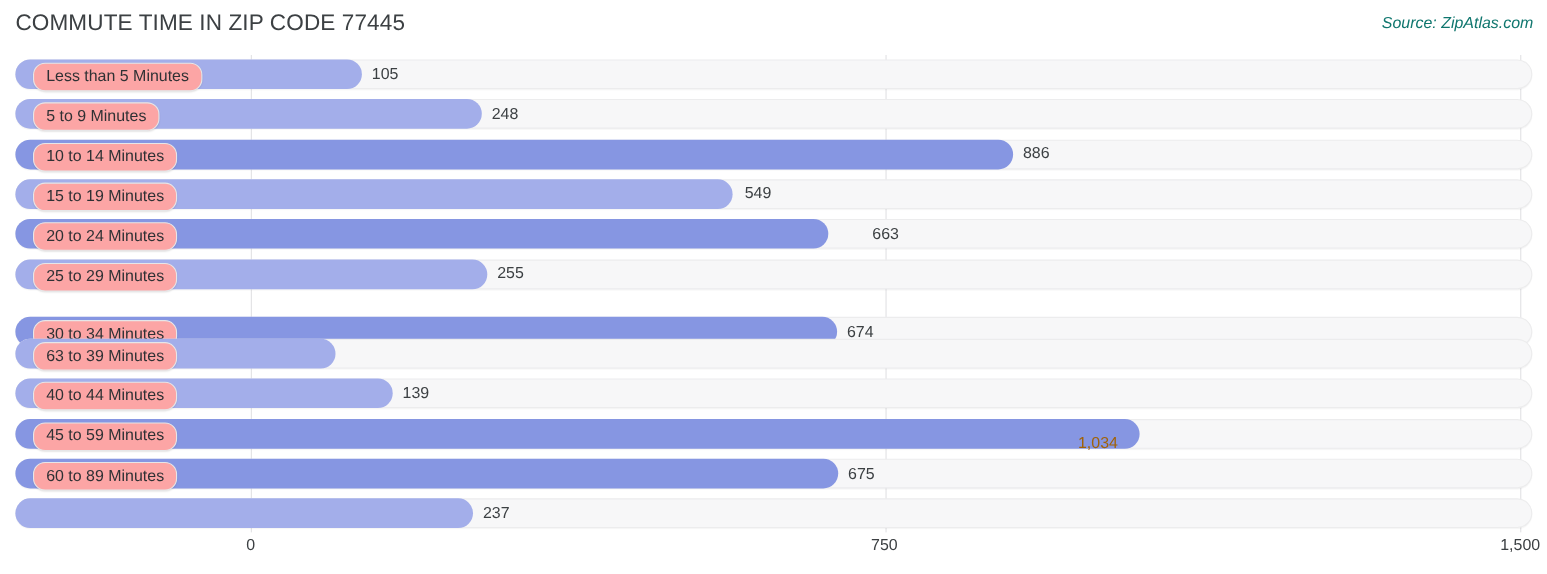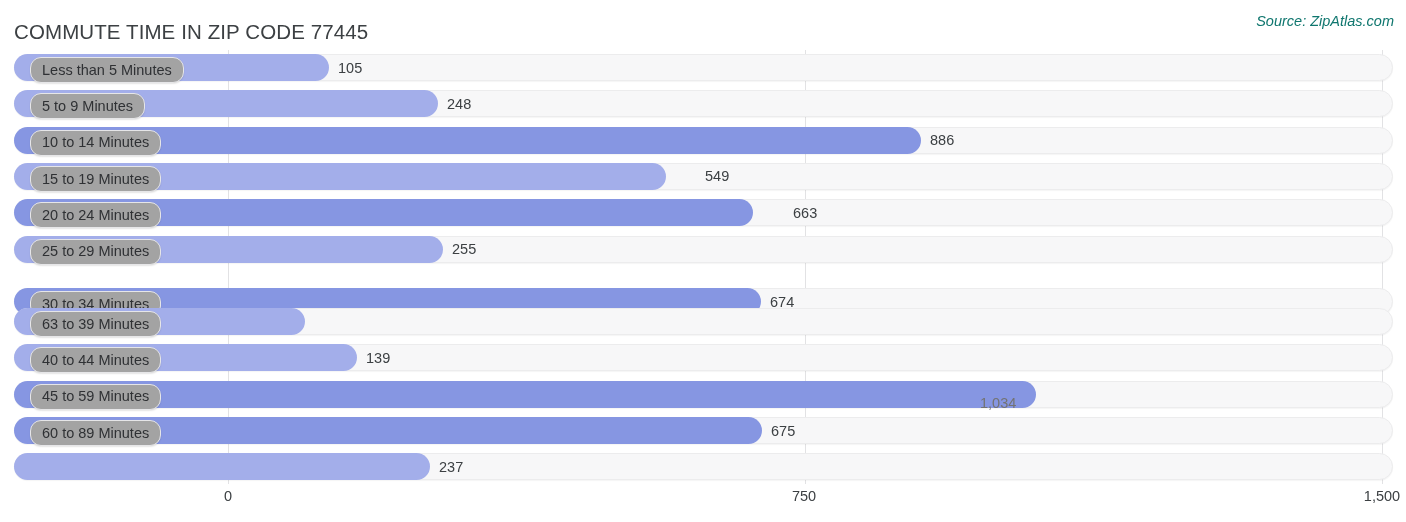--- a/index.html
+++ b/index.html
@@ -11,21 +11,20 @@
     position:relative;
   }
   .chart-root{position:absolute;inset:0;}
 
   
   .header{position:absolute;left:0;top:0;width:1406px;height:46px;}
   .title{
     position:absolute;left:14px;top:9px;
     font-size:20.5px;color:#3c4043;letter-spacing:.1px;
     white-space:nowrap;
-    margin-top:11px;
   }
   .source{
     position:absolute;right:12px;top:13px;
     font-size:14.5px;font-style:italic;color:#0f766e;
     white-space:nowrap;
   }
 
   
   .plot{position:absolute;left:0;top:46px;width:1406px;height:440px;}
 
@@ -49,21 +48,21 @@
   
   .bar{
     position:absolute;left:0;top:0;height:27px;
     border-radius:14px;
     box-sizing:border-box;
   }
 
   
   .pill{
     position:absolute;left:16px;top:3px;height:21px;
-    background:#a3a3a3;
+    background:#fca5a5;
     border:1px solid #e6e6e8;
     border-radius:11px;
     display:flex;align-items:center;
     padding:12px 11px;
     box-sizing:border-box;
     box-shadow:0 1px 1.5px rgba(0,0,0,0.10);
     white-space:nowrap;
   }
   .pill-text{
     font-size:14.5px;color:#2f3134;line-height:1;
@@ -73,21 +72,21 @@
   .value-out{
     position:absolute;top:0;height:27px;
     display:flex;align-items:center;
     font-size:14.5px;color:#3c4043;
     white-space:nowrap;
   }
   
   .value-in{
     position:absolute;top:0;height:44px;
     display:flex;align-items:center;
-    font-size:14.5px;color:#737373;
+    font-size:14.5px;color:#a16207;
     white-space:nowrap;
   }
 
   
   .axis{position:absolute;left:0;top:486px;width:1406px;height:36px;}
   .tick{
     position:absolute;top:2px;
     font-size:14.5px;color:#3c4043;
     white-space:nowrap;
     transform:translateX(-50%);
@@ -133,21 +132,21 @@
             <span class="pill-text">10 to 14 Minutes</span>
           </div>
           <div class="value-out" style="left: 916px;">886</div>
         </div>
         <div class="row" style="top: 116.9px;">
           <div class="track"></div>
           <div class="bar" style="width: 652px; background: rgb(163, 174, 234);"></div>
           <div class="pill">
             <span class="pill-text">15 to 19 Minutes</span>
           </div>
-          <div class="value-out" style="left: 691px;">549</div>
+          <div class="value-out" style="left: 663px;">549</div>
         </div>
         <div class="row" style="top: 153.2px;">
           <div class="track"></div>
           <div class="bar" style="width: 739px; background: rgb(134, 150, 226);"></div>
           <div class="pill">
             <span class="pill-text">20 to 24 Minutes</span>
           </div>
           <div class="value-out" style="left: 779px;">663</div>
         </div>
         <div class="row" style="top: 189.5px;">

